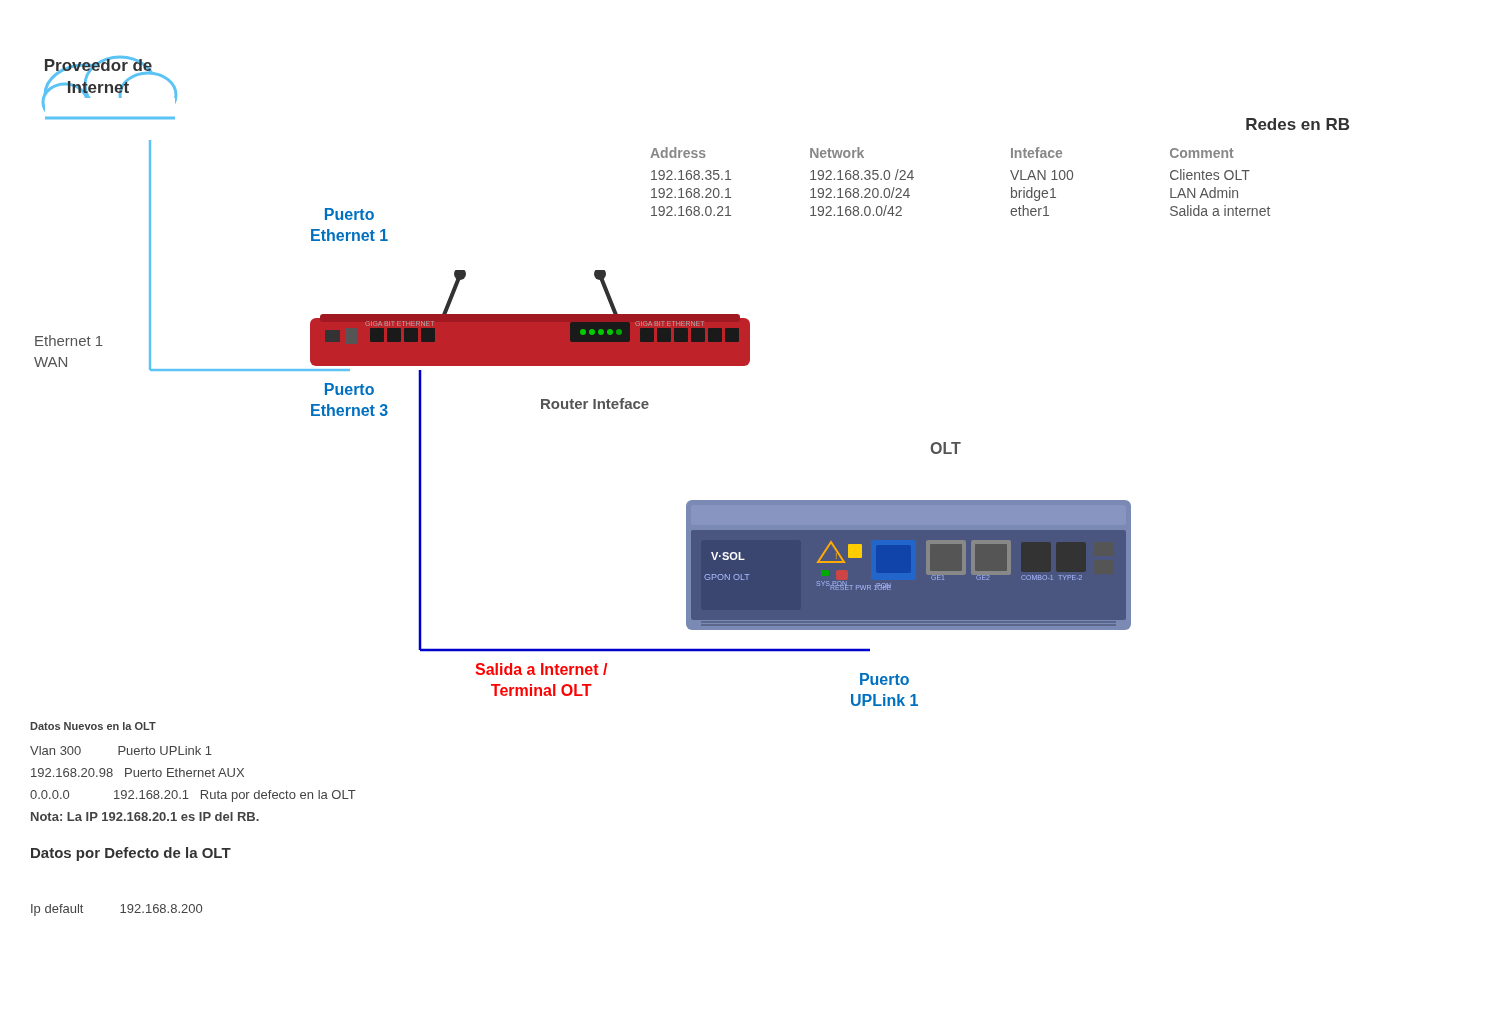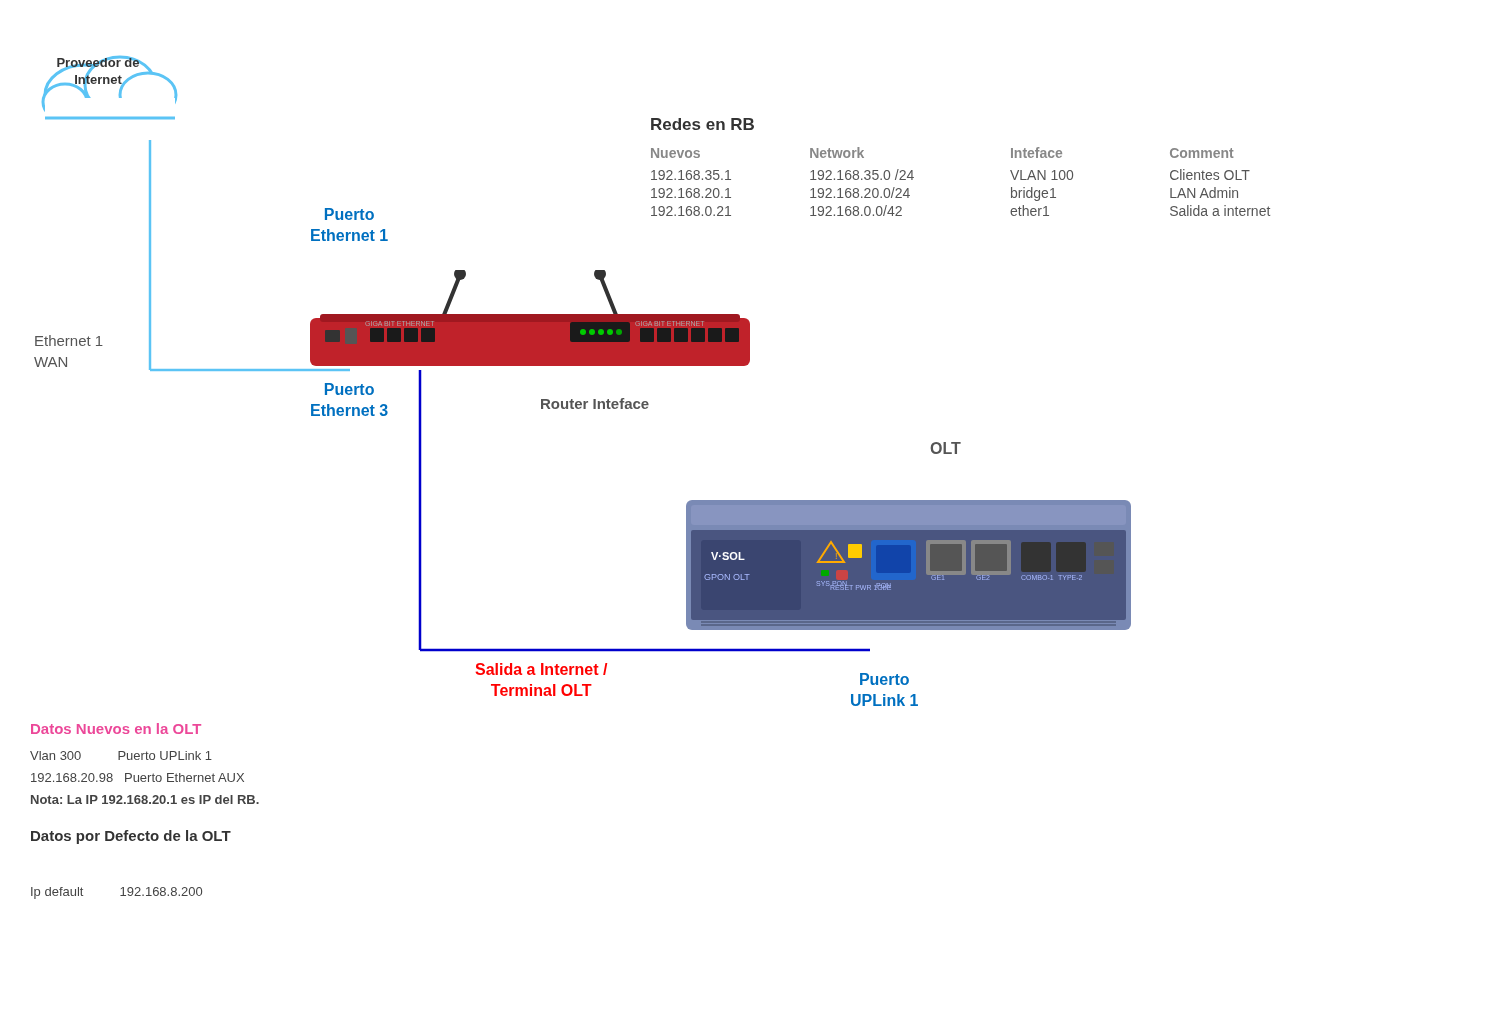--- a/index.html
+++ b/index.html
@@ -30,21 +30,21 @@
     .cloud svg {
       width: 100%;
       height: 100%;
     }
 
     .cloud-label {
       position: absolute;
       top: 55px;
       left: 38px;
       text-align: center;
-      font-size: 13px;
+      font-size: 17px;
       font-weight: bold;
       color: #333;
       width: 120px;
       line-height: 1.3;
     }
 
     
     .eth1-wan-label {
       position: absolute;
       top: 330px;
@@ -128,21 +128,21 @@
       top: 115px;
       left: 650px;
       width: 700px;
     }
 
     .redes-rb-title {
       font-size: 17px;
       font-weight: bold;
       color: #333;
       margin-bottom: 10px;
-      text-align: left;
+      text-align: right;
     }
 
     .redes-rb-table {
       display: grid;
       grid-template-columns: 1fr 1.3fr 1fr 1.3fr;
       gap: 2px 20px;
       font-size: 14px;
     }
 
     .redes-rb-table .header {
@@ -187,23 +187,23 @@
 
     
     .bottom-data {
       position: absolute;
       top: 720px;
       left: 30px;
       width: 700px;
     }
 
     .datos-nuevos-title {
-      font-size: 15px;
-      font-weight: bold;
-      color: #ec4899;
+      font-size: 11px;
+      font-weight: bold;
+      color: #404040;
       margin-bottom: 8px;
     }
 
     .datos-nuevos-content {
       font-size: 13px;
       color: #444;
       line-height: 1.7;
     }
 
     .datos-defecto-title {
@@ -384,21 +384,21 @@
 
   <div class="salida-internet-label">
     <div>Salida a Internet /</div>
     <div>Terminal  OLT</div>
   </div>
 
 
   <div class="redes-rb-container">
     <div class="redes-rb-title">Redes en RB</div>
     <div class="redes-rb-table">
-      <div class="header">Nuevos</div>
+      <div class="header">Address</div>
       <div class="header">Network</div>
       <div class="header">Inteface</div>
       <div class="header">Comment</div>
 
       <div class="data-row">192.168.35.1</div>
       <div class="data-row">192.168.35.0 /24</div>
       <div class="data-row">VLAN 100</div>
       <div class="data-row">Clientes OLT</div>
 
       <div class="data-row">192.168.20.1</div>
@@ -411,20 +411,21 @@
       <div class="data-row">ether1</div>
       <div class="data-row">Salida a internet</div>
     </div>
   </div>
 
   <div class="bottom-data">
     <div class="datos-nuevos-title">Datos Nuevos en  la OLT</div>
     <div class="datos-nuevos-content">
       <div>Vlan 300&nbsp;&nbsp;&nbsp;&nbsp;&nbsp;&nbsp;&nbsp;&nbsp;&nbsp;&nbsp;Puerto UPLink 1</div>
       <div>192.168.20.98&nbsp;&nbsp;&nbsp;Puerto Ethernet AUX</div>
+      <div>0.0.0.0&nbsp;&nbsp;&nbsp;&nbsp;&nbsp;&nbsp;&nbsp;&nbsp;&nbsp;&nbsp;&nbsp;&nbsp;192.168.20.1&nbsp;&nbsp;&nbsp;Ruta  por defecto en la OLT</div>
       <div><strong>Nota: La IP 192.168.20.1 es IP del RB.</strong></div>
     </div>
 
     <div class="datos-defecto-title">Datos por Defecto de la OLT</div>
     <div class="datos-defecto-content">
       <div>Ip default&nbsp;&nbsp;&nbsp;&nbsp;&nbsp;&nbsp;&nbsp;&nbsp;&nbsp;&nbsp;192.168.8.200</div>
     </div>
   </div>
 
 </div>

